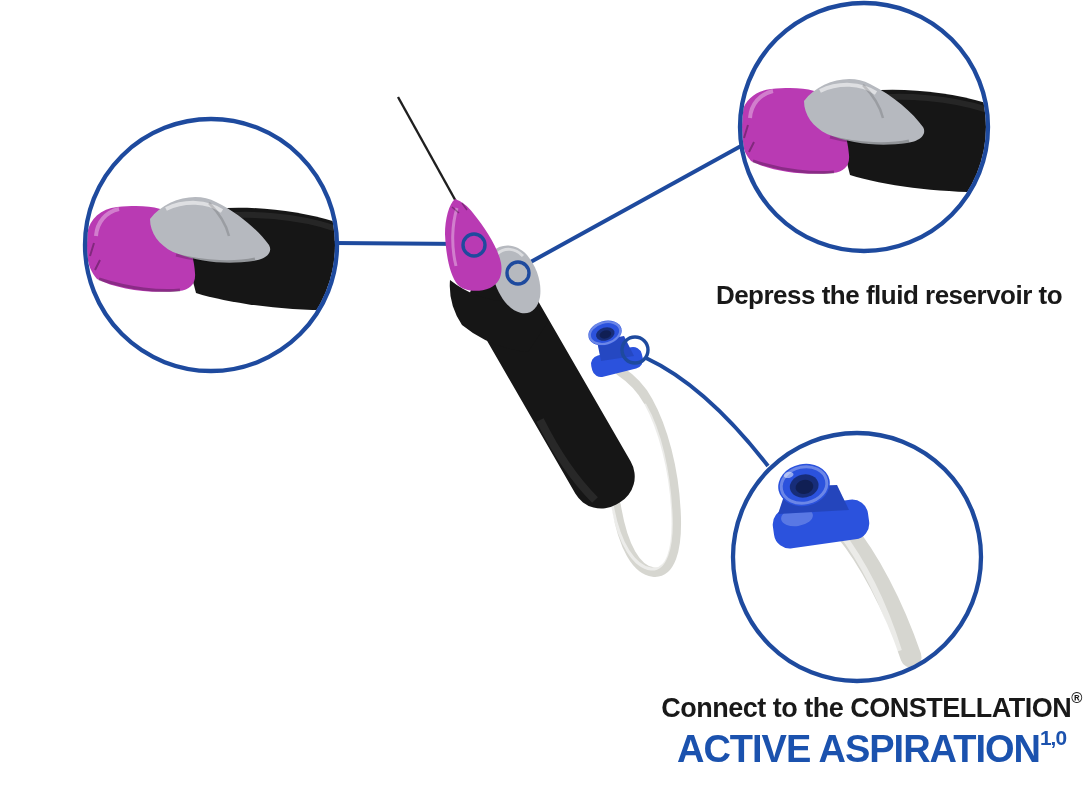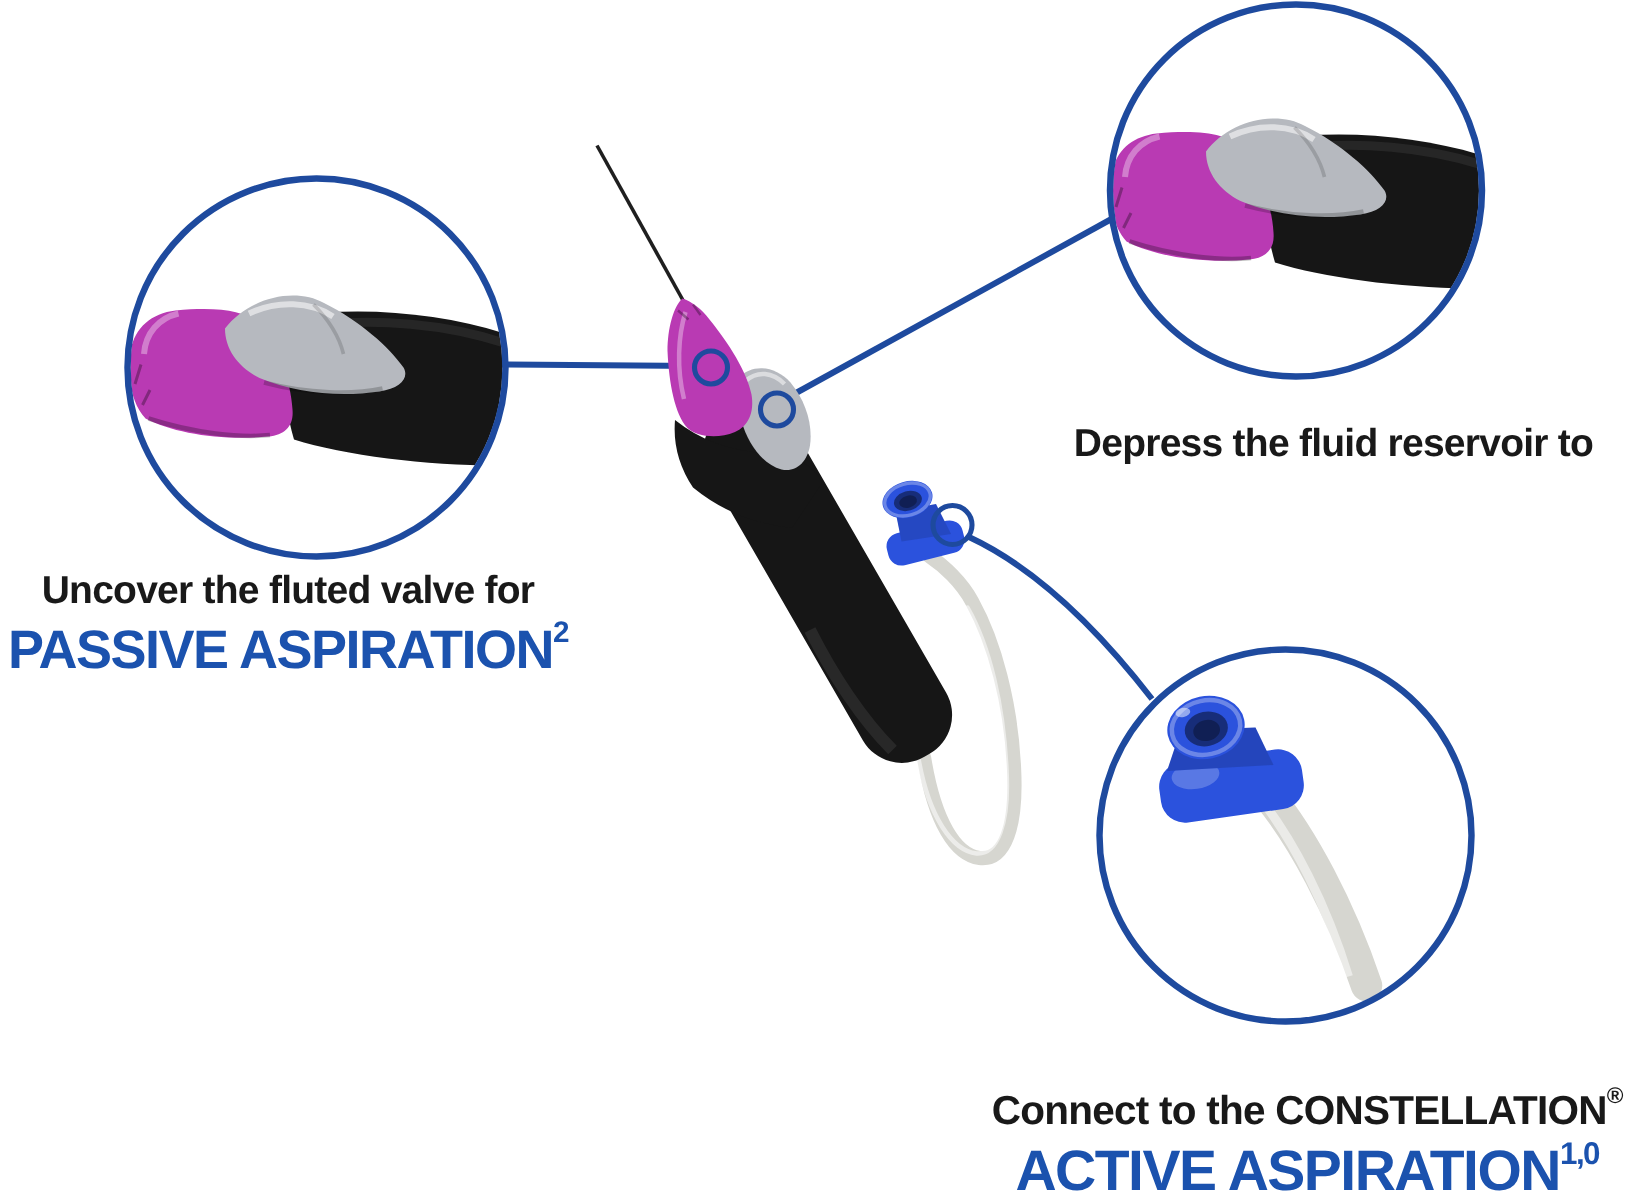--- a/index.html
+++ b/index.html
@@ -8,21 +8,21 @@
     font-family:"Liberation Sans",sans-serif;overflow:hidden;
   }
   .stage svg{position:absolute;left:0;top:0;}
   .callout{position:absolute;text-align:center;font-weight:bold;}
   .callout .intro{
     font-size:26px;line-height:1.18;color:var(--text_black,#191919);
     letter-spacing:-0.5px;white-space:nowrap;
   }
   .callout .intro2{
     font-size:27px;line-height:1.15;color:var(--text_black,#191919);
-    letter-spacing:-0.5px;white-space:nowrap;margin-top:32px;
+    letter-spacing:-0.5px;white-space:nowrap;
   }
   .callout .headline{
     font-weight:bold;color:var(--headline_blue,#1b52ae);
     letter-spacing:-1px;white-space:nowrap;margin-top:3px;
   }
   #passive-callout .headline{font-size:36px;}
   #reflux-callout .headline{font-size:33px;margin-top:1px;}
   #active-callout .intro2{font-size:27px;}
   #active-callout .headline{font-size:38px;margin-top:4px;}
   sup{font-size:0.55em;line-height:0;position:relative;top:-0.18em;}
@@ -123,24 +123,20 @@
     <circle cx="857" cy="557" r="124" stroke="#1e4a9e"></circle>
   </g>
 
   <g fill="none" stroke-width="3.4">
     <circle cx="474" cy="245" r="11" stroke="#1e4a9e"></circle>
     <circle cx="518" cy="273" r="11" stroke="#1e4a9e"></circle>
     <circle cx="635" cy="350" r="13" stroke="#1e4a9e"></circle>
   </g>
 </svg>
 
-<div class="callout" id="passive-callout" style="left:0;top:378px;width:384px;">
-  <div class="intro">Uncover the fluted valve for</div>
-  <div class="headline"><span>PASSIVE ASPIRATION</span><sup>2</sup></div>
-</div>
 
 <div class="callout" id="reflux-callout" style="left:679px;top:265px;width:420px;margin-top:15px;">
   <div class="intro">Depress the fluid reservoir to</div>
 </div>
 
 <div class="callout" id="active-callout" style="left:653px;top:693px;width:437px;">
   <div class="intro2"><span>Connect to the CONSTELLATION</span><sup class="reg">®</sup></div>
   <div class="headline"><span>ACTIVE ASPIRATION</span><sup>1,0</sup></div>
 </div>
 

